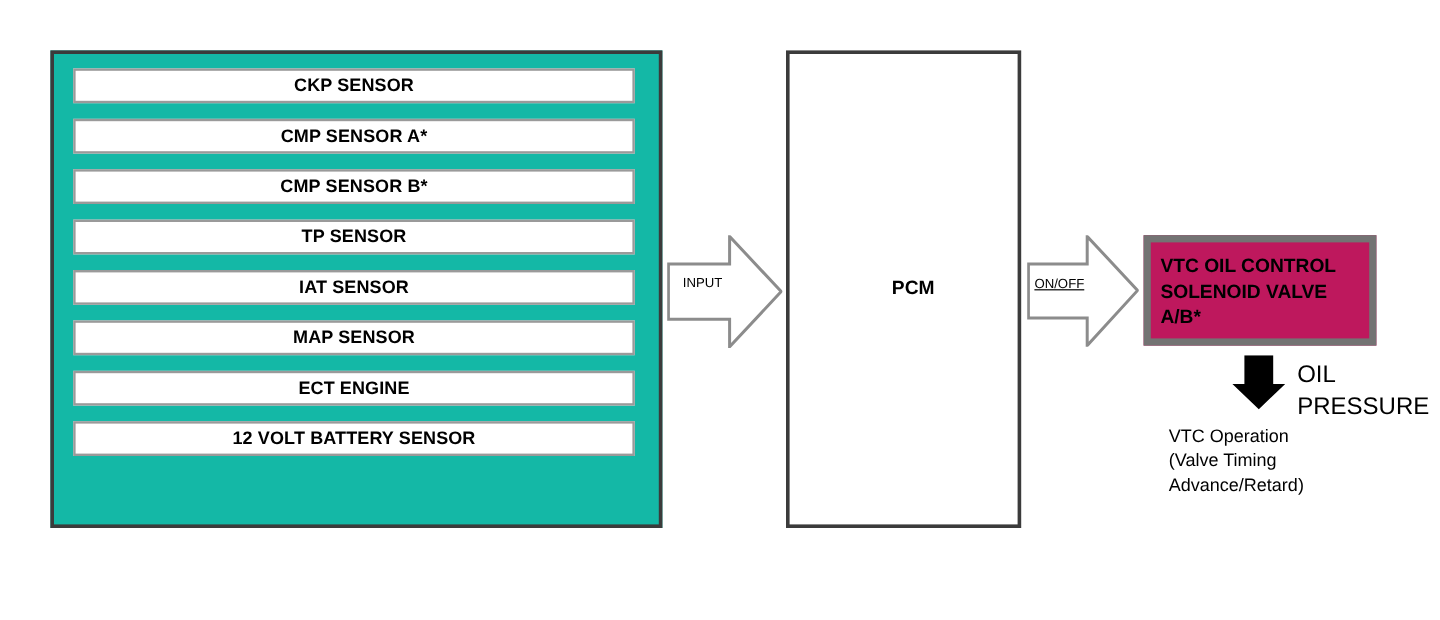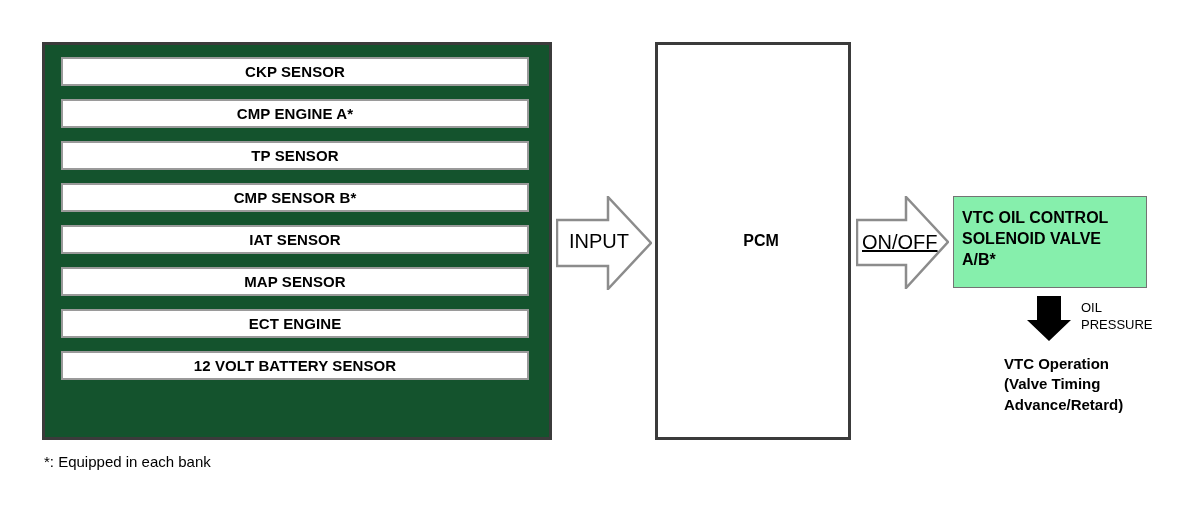--- a/index.html
+++ b/index.html
@@ -22,21 +22,21 @@
 
   
   #sensor-group {
     position: absolute;
     left: 42px;
     top: 42px;
     width: 510px;
     height: 398px;
     box-sizing: border-box;
     border: 3px solid #3b3b3b;
-    background: #14532d;
+    background: #14b8a6;
   }
   #sensor-list {
     position: absolute;
     left: 16px;
     top: 12px;
     width: 468px;
   }
   .sensor-box {
     box-sizing: border-box;
     height: 29px;
@@ -69,21 +69,21 @@
 
   
   .block-arrow {
     position: absolute;
   }
   .block-arrow svg {
     display: block;
   }
   .arrow-caption {
     position: absolute;
-    font-size: 20px;
+    font-size: 11px;
     font-weight: normal;
     line-height: 1;
     white-space: nowrap;
     text-align: center;
   }
 
   
   #pcm-box {
     position: absolute;
     left: 655px;
@@ -108,22 +108,22 @@
   }
 
   
   #vtc-box {
     position: absolute;
     left: 953px;
     top: 196px;
     width: 194px;
     height: 92px;
     box-sizing: border-box;
-    border: 1px solid #737373;
-    background: #86efac;
+    border: 6px solid #737373;
+    background: #be185d;
   }
   #vtc-label {
     position: absolute;
     left: 8px;
     top: 10px;
     right: 4px;
     font-size: 16px;
     font-weight: bold;
     line-height: 1.32;
     white-space: pre-line;
@@ -132,72 +132,71 @@
   
   #oil-pressure-arrow {
     position: absolute;
     left: 1026px;
     top: 296px;
   }
   #oil-pressure-label {
     position: absolute;
     left: 1081px;
     top: 299px;
-    font-size: 13px;
+    font-size: 20px;
     font-weight: normal;
     line-height: 1.33;
     white-space: pre-line;
   }
   #vtc-operation-label {
     position: absolute;
-    left: 1004px;
+    left: 974px;
     top: 354px;
     font-size: 15px;
-    font-weight: bold;
+    font-weight: normal;
     line-height: 1.35;
     white-space: pre-line;
   }
 </style>
 </head>
 <body>
 
 <div id="canvas">
 
   <div id="sensor-group">
     <div id="sensor-list">
 
       <div class="sensor-box">
         <span class="sensor-label">CKP SENSOR</span>
       </div>
       <div class="sensor-box">
-        <span class="sensor-label">CMP ENGINE A*</span>
+        <span class="sensor-label">CMP SENSOR A*</span>
+      </div>
+      <div class="sensor-box">
+        <span class="sensor-label">CMP SENSOR B*</span>
       </div>
       <div class="sensor-box">
         <span class="sensor-label">TP SENSOR</span>
       </div>
       <div class="sensor-box">
-        <span class="sensor-label">CMP SENSOR B*</span>
-      </div>
-      <div class="sensor-box">
         <span class="sensor-label">IAT SENSOR</span>
       </div>
       <div class="sensor-box">
         <span class="sensor-label">MAP SENSOR</span>
       </div>
       <div class="sensor-box">
         <span class="sensor-label">ECT ENGINE</span>
       </div>
       <div class="sensor-box">
         <span class="sensor-label">12 VOLT BATTERY SENSOR</span>
       </div>
 
     </div>
   </div>
 
-  <div id="footnote">*: Equipped in each bank</div>
 
   <div class="block-arrow" style="left:556px; top:196px;">
     <svg width="96" height="94" viewBox="0 0 96 94">
       <polygon points="1,24 52,24 52,1 95,47 52,93 52,70 1,70" fill="#ffffff" stroke="#8c8c8c" stroke-width="2.5" stroke-linejoin="miter"></polygon>
     </svg>
   </div>
   <div class="arrow-caption" style="left:569px; top:231px;">INPUT</div>
 
   <div id="pcm-box">
     <div id="pcm-label">PCM</div>

